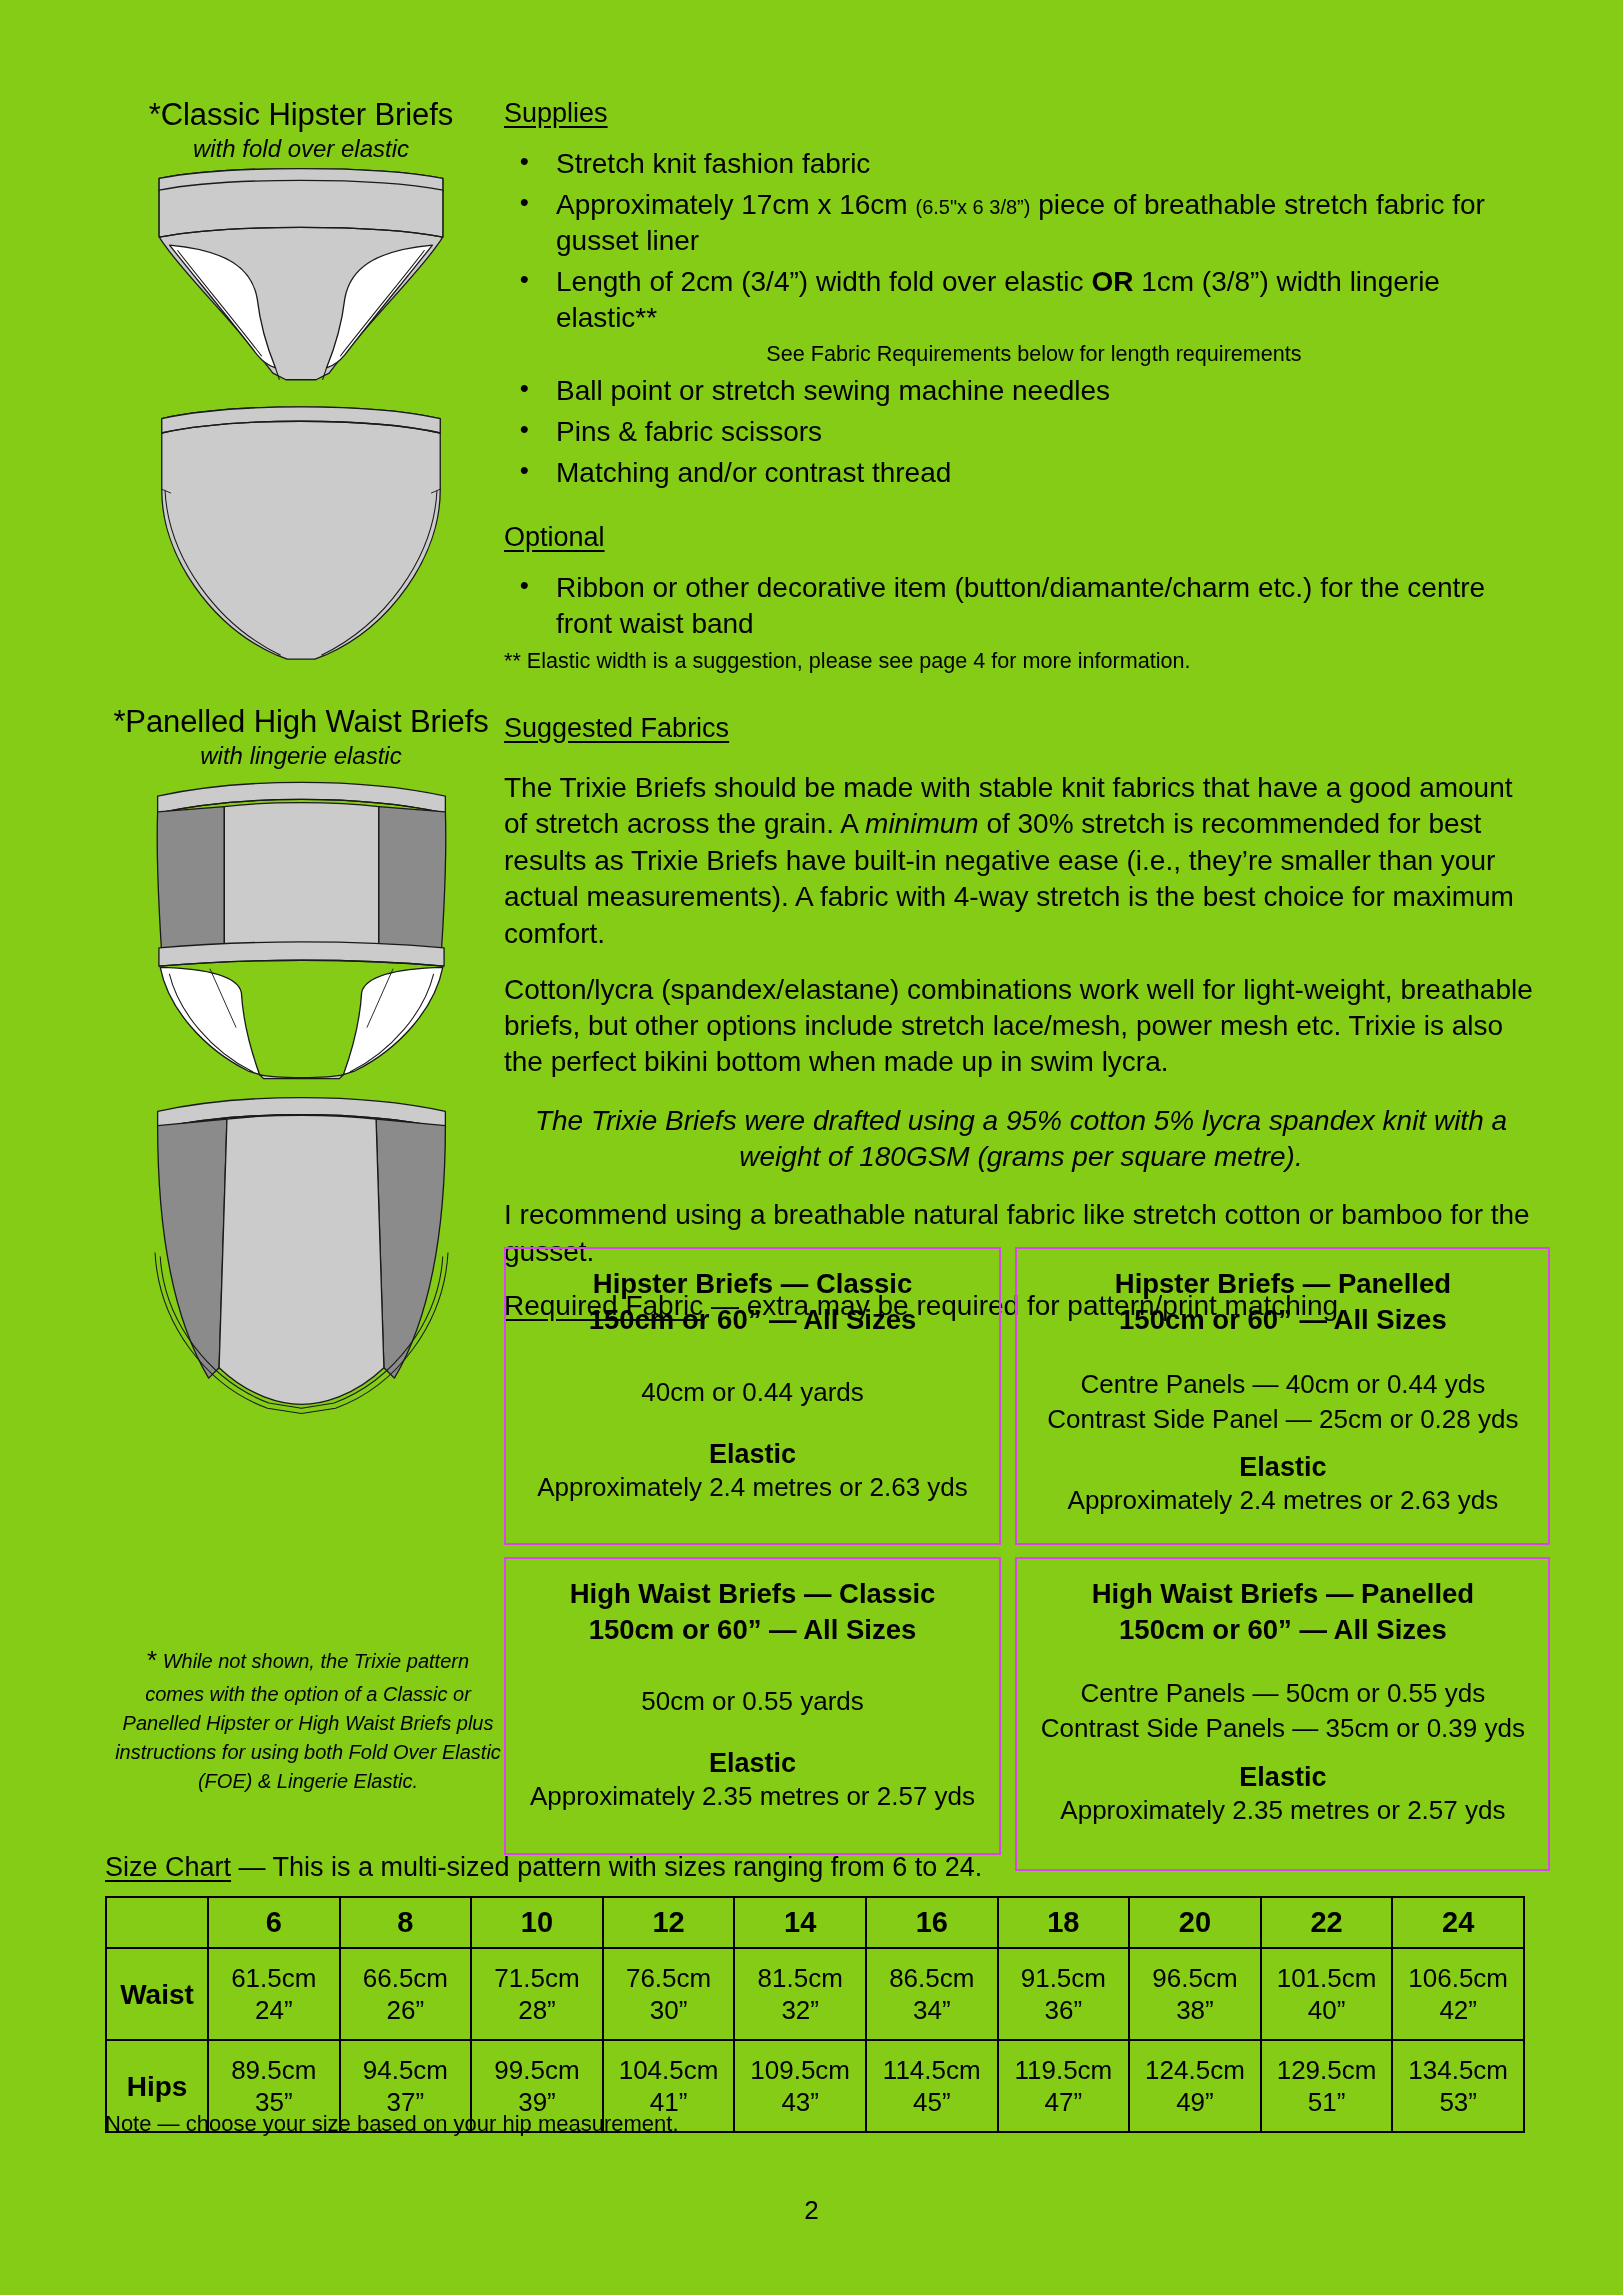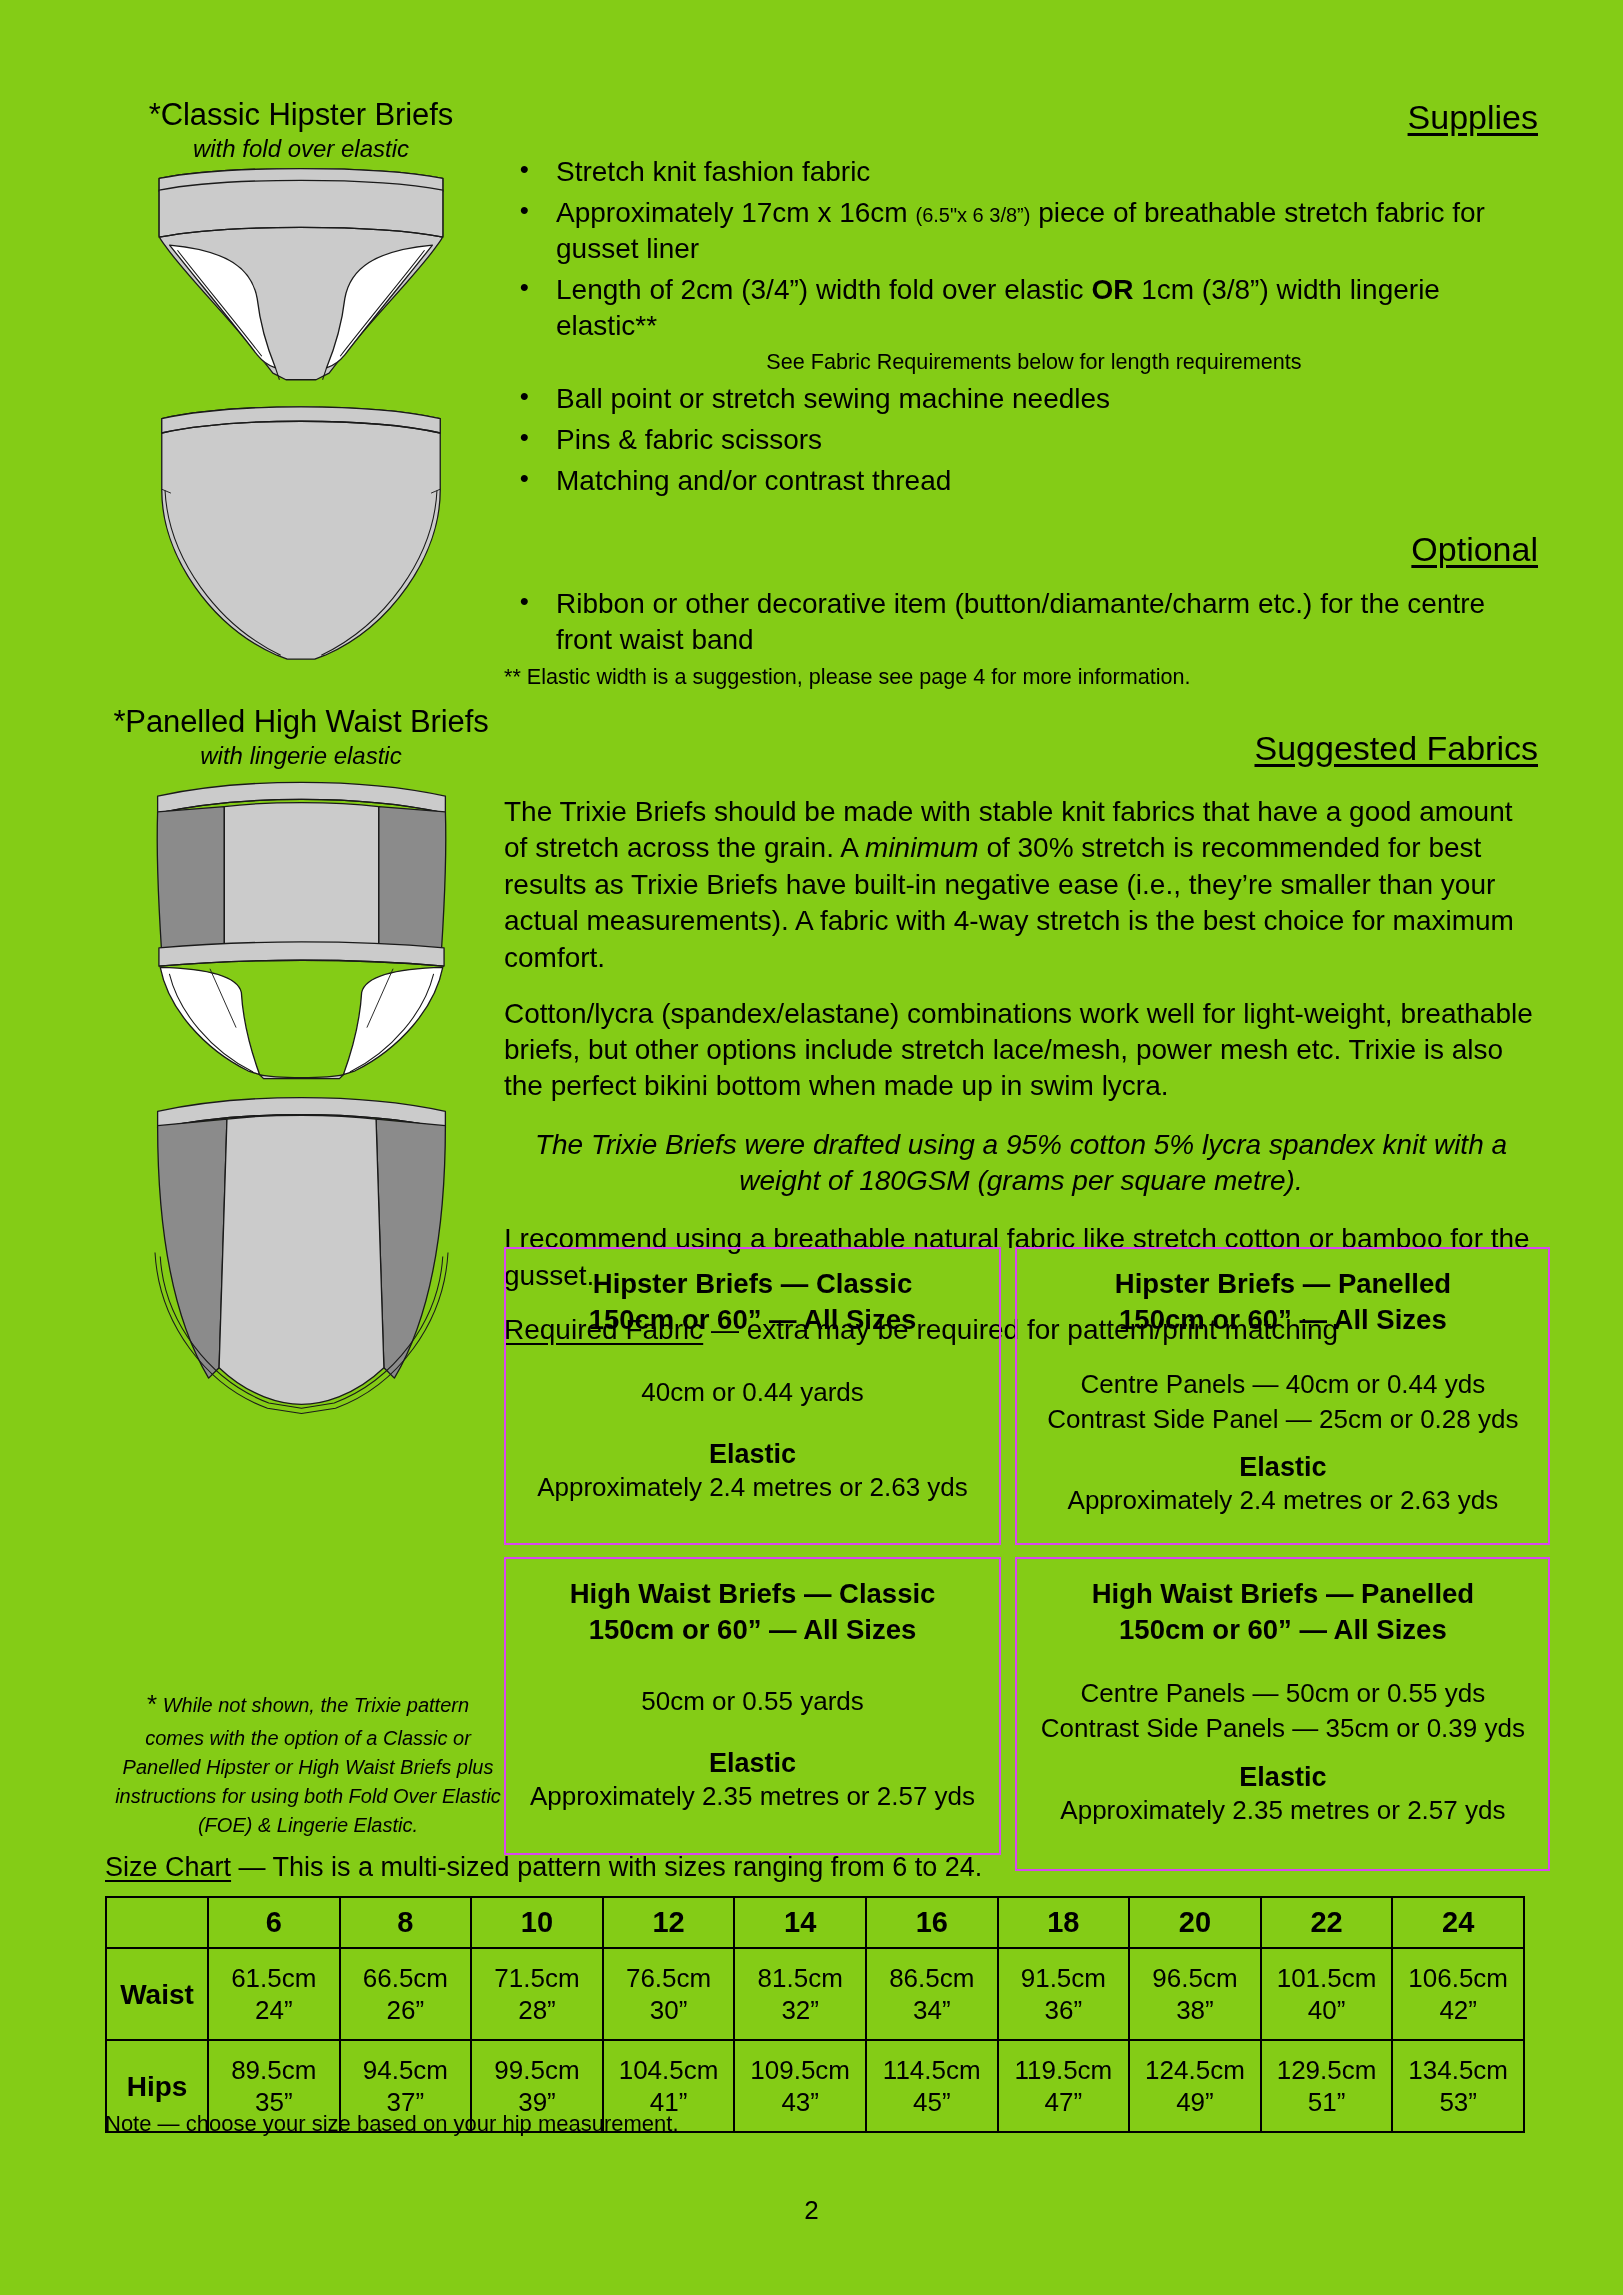--- a/index.html
+++ b/index.html
@@ -46,22 +46,22 @@
 
   
   .right-col {
     position: absolute;
     left: 504px;
     top: 98px;
     width: 1034px;
   }
 
   .section-head {
-    text-align: right;
-    font-size: 34px;
+    text-align: left;
+    font-size: 27px;
     font-weight: 400;
     text-decoration: underline;
     text-underline-offset: 3.9px;
     margin: 0;
   }
 
   ul.supplies {
     list-style: none;
     margin: 17px 0 0 0;
     padding: 0;
@@ -146,21 +146,21 @@
     font-weight: 700;
   }
   .sp-lg { height: 37px; }
   .sp-md { height: 29px; }
   .sp-sm { height: 15.7px; }
 
   
   .left-footnote {
     position: absolute;
     left: 115px;
-    top: 1686px;
+    top: 1642px;
     width: 386px;
     font-size: 20px;
     font-style: italic;
     line-height: 1.45;
     text-align: center;
   }
   .left-footnote .star {
     font-style: normal;
     font-size: 26px;
     vertical-align: -1.3px;

